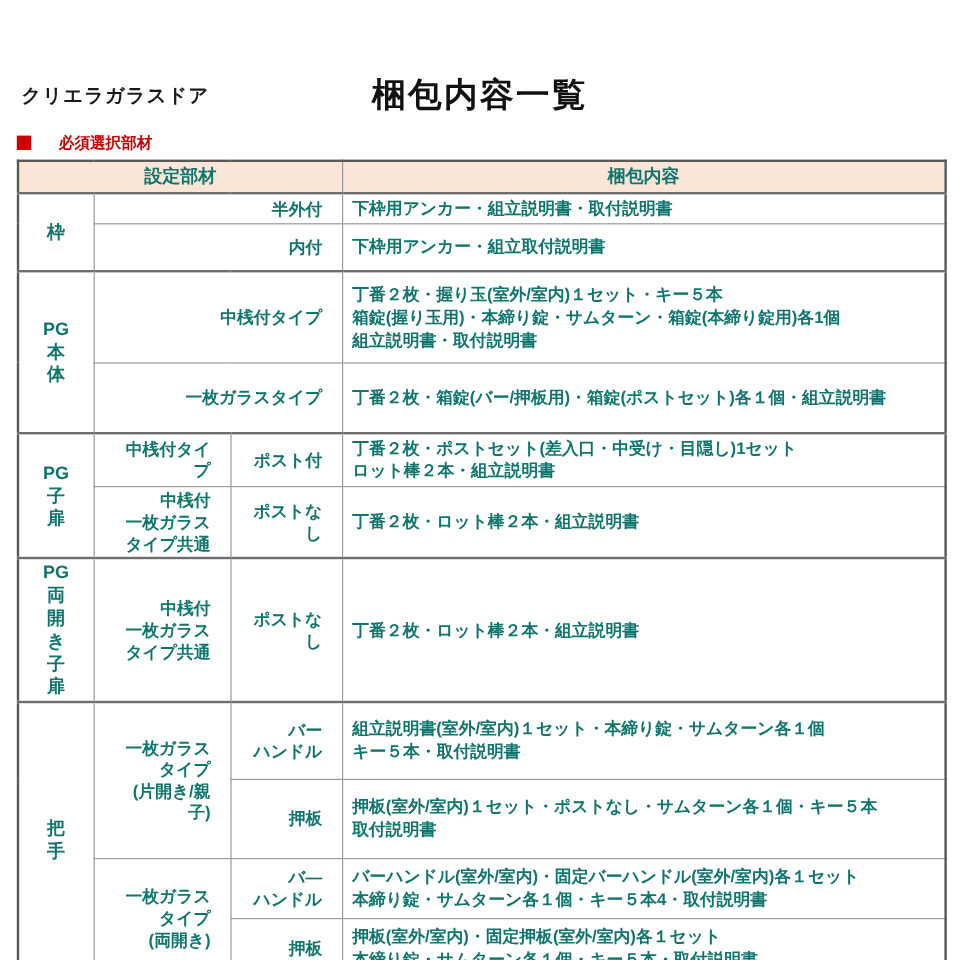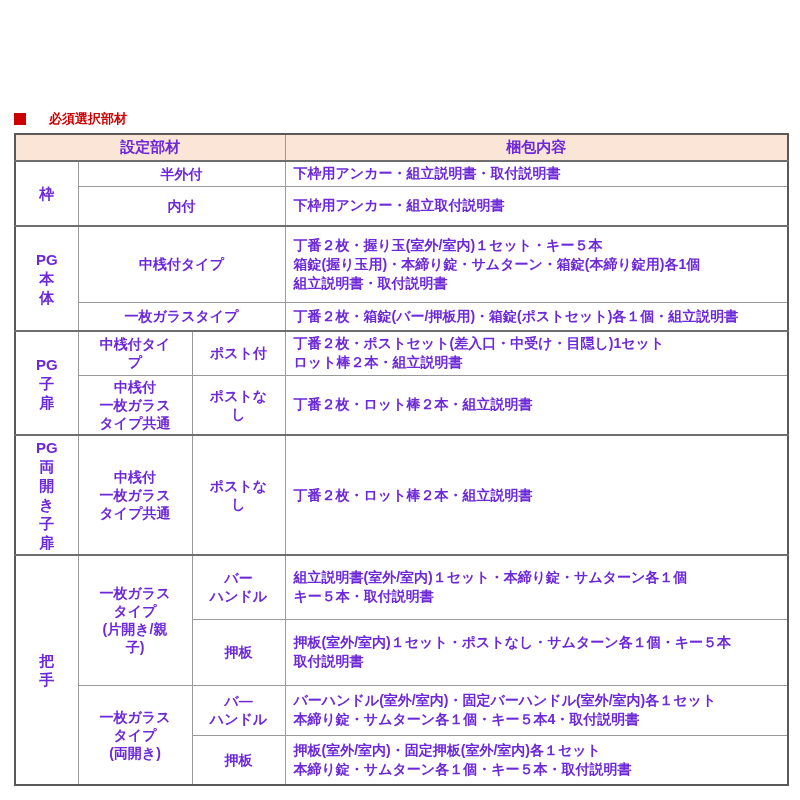--- a/index.html
+++ b/index.html
@@ -65,60 +65,62 @@
     top: 133px;
     width: 773px;
     border-collapse: collapse;
     table-layout: fixed;
     border: 2px solid #595959;
   }
   .pack-table td, .pack-table th {
     border: 1px solid #9a9a9a;
     padding: 2px 16px;
     vertical-align: middle;
-    color: #6d28d9;
+    color: #0f766e;
     white-space: pre-line;
     overflow: hidden;
   }
   .pack-table tr.section-start td, .pack-table tr.section-start th {
     border-top: 2px solid #6e6e6e;
   }
   .pack-table th.hdr {
     background: #fbe5d6;
     font-size: 15px;
     font-weight: 700;
     text-align: center;
     height: 21px;
   }
   .pack-table td.group {
     text-align: center;
     font-size: 15px;
     font-weight: 700;
     line-height: 19px;
   }
   .pack-table td.type {
-    text-align: center;
+    text-align: right;
     font-size: 14px;
     font-weight: 700;
     line-height: 18px;
   }
   .pack-table td.contents {
     text-align: left;
     font-size: 14px;
     font-weight: 700;
     line-height: 19px;
     padding-left: 8px;
   }
 </style>
 </head>
 <body>
 
 <div class="page">
 
   <div class="doc-header">
+    <div class="product-label">クリエラガラスドア</div>
+    <h1 class="page-title">梱包内容一覧</h1>
     <div class="required-line">
       <span class="red-square"></span>
       <span>必須選択部材</span>
     </div>
   </div>
 
   <table class="pack-table">
     <colgroup>
       <col style="width:63px">
       <col style="width:114px">
@@ -143,21 +145,21 @@
     </tr>
 
     <tr class="section-start" style="height:76px">
       <td class="group" rowspan="2">PG
 本体</td>
       <td class="type" colspan="2">中桟付タイプ</td>
       <td class="contents">丁番２枚・握り玉(室外/室内)１セット・キー５本
 箱錠(握り玉用)・本締り錠・サムターン・箱錠(本締り錠用)各1個
 組立説明書・取付説明書</td>
     </tr>
-    <tr style="height:29px">
+    <tr style="height:59px">
       <td class="type" colspan="2">一枚ガラスタイプ</td>
       <td class="contents">丁番２枚・箱錠(バー/押板用)・箱錠(ポストセット)各１個・組立説明書</td>
     </tr>
 
     <tr class="section-start" style="height:44px">
       <td class="group" rowspan="2">PG
 子扉</td>
       <td class="type">中桟付タイプ</td>
       <td class="type">ポスト付</td>
       <td class="contents">丁番２枚・ポストセット(差入口・中受け・目隠し)1セット

